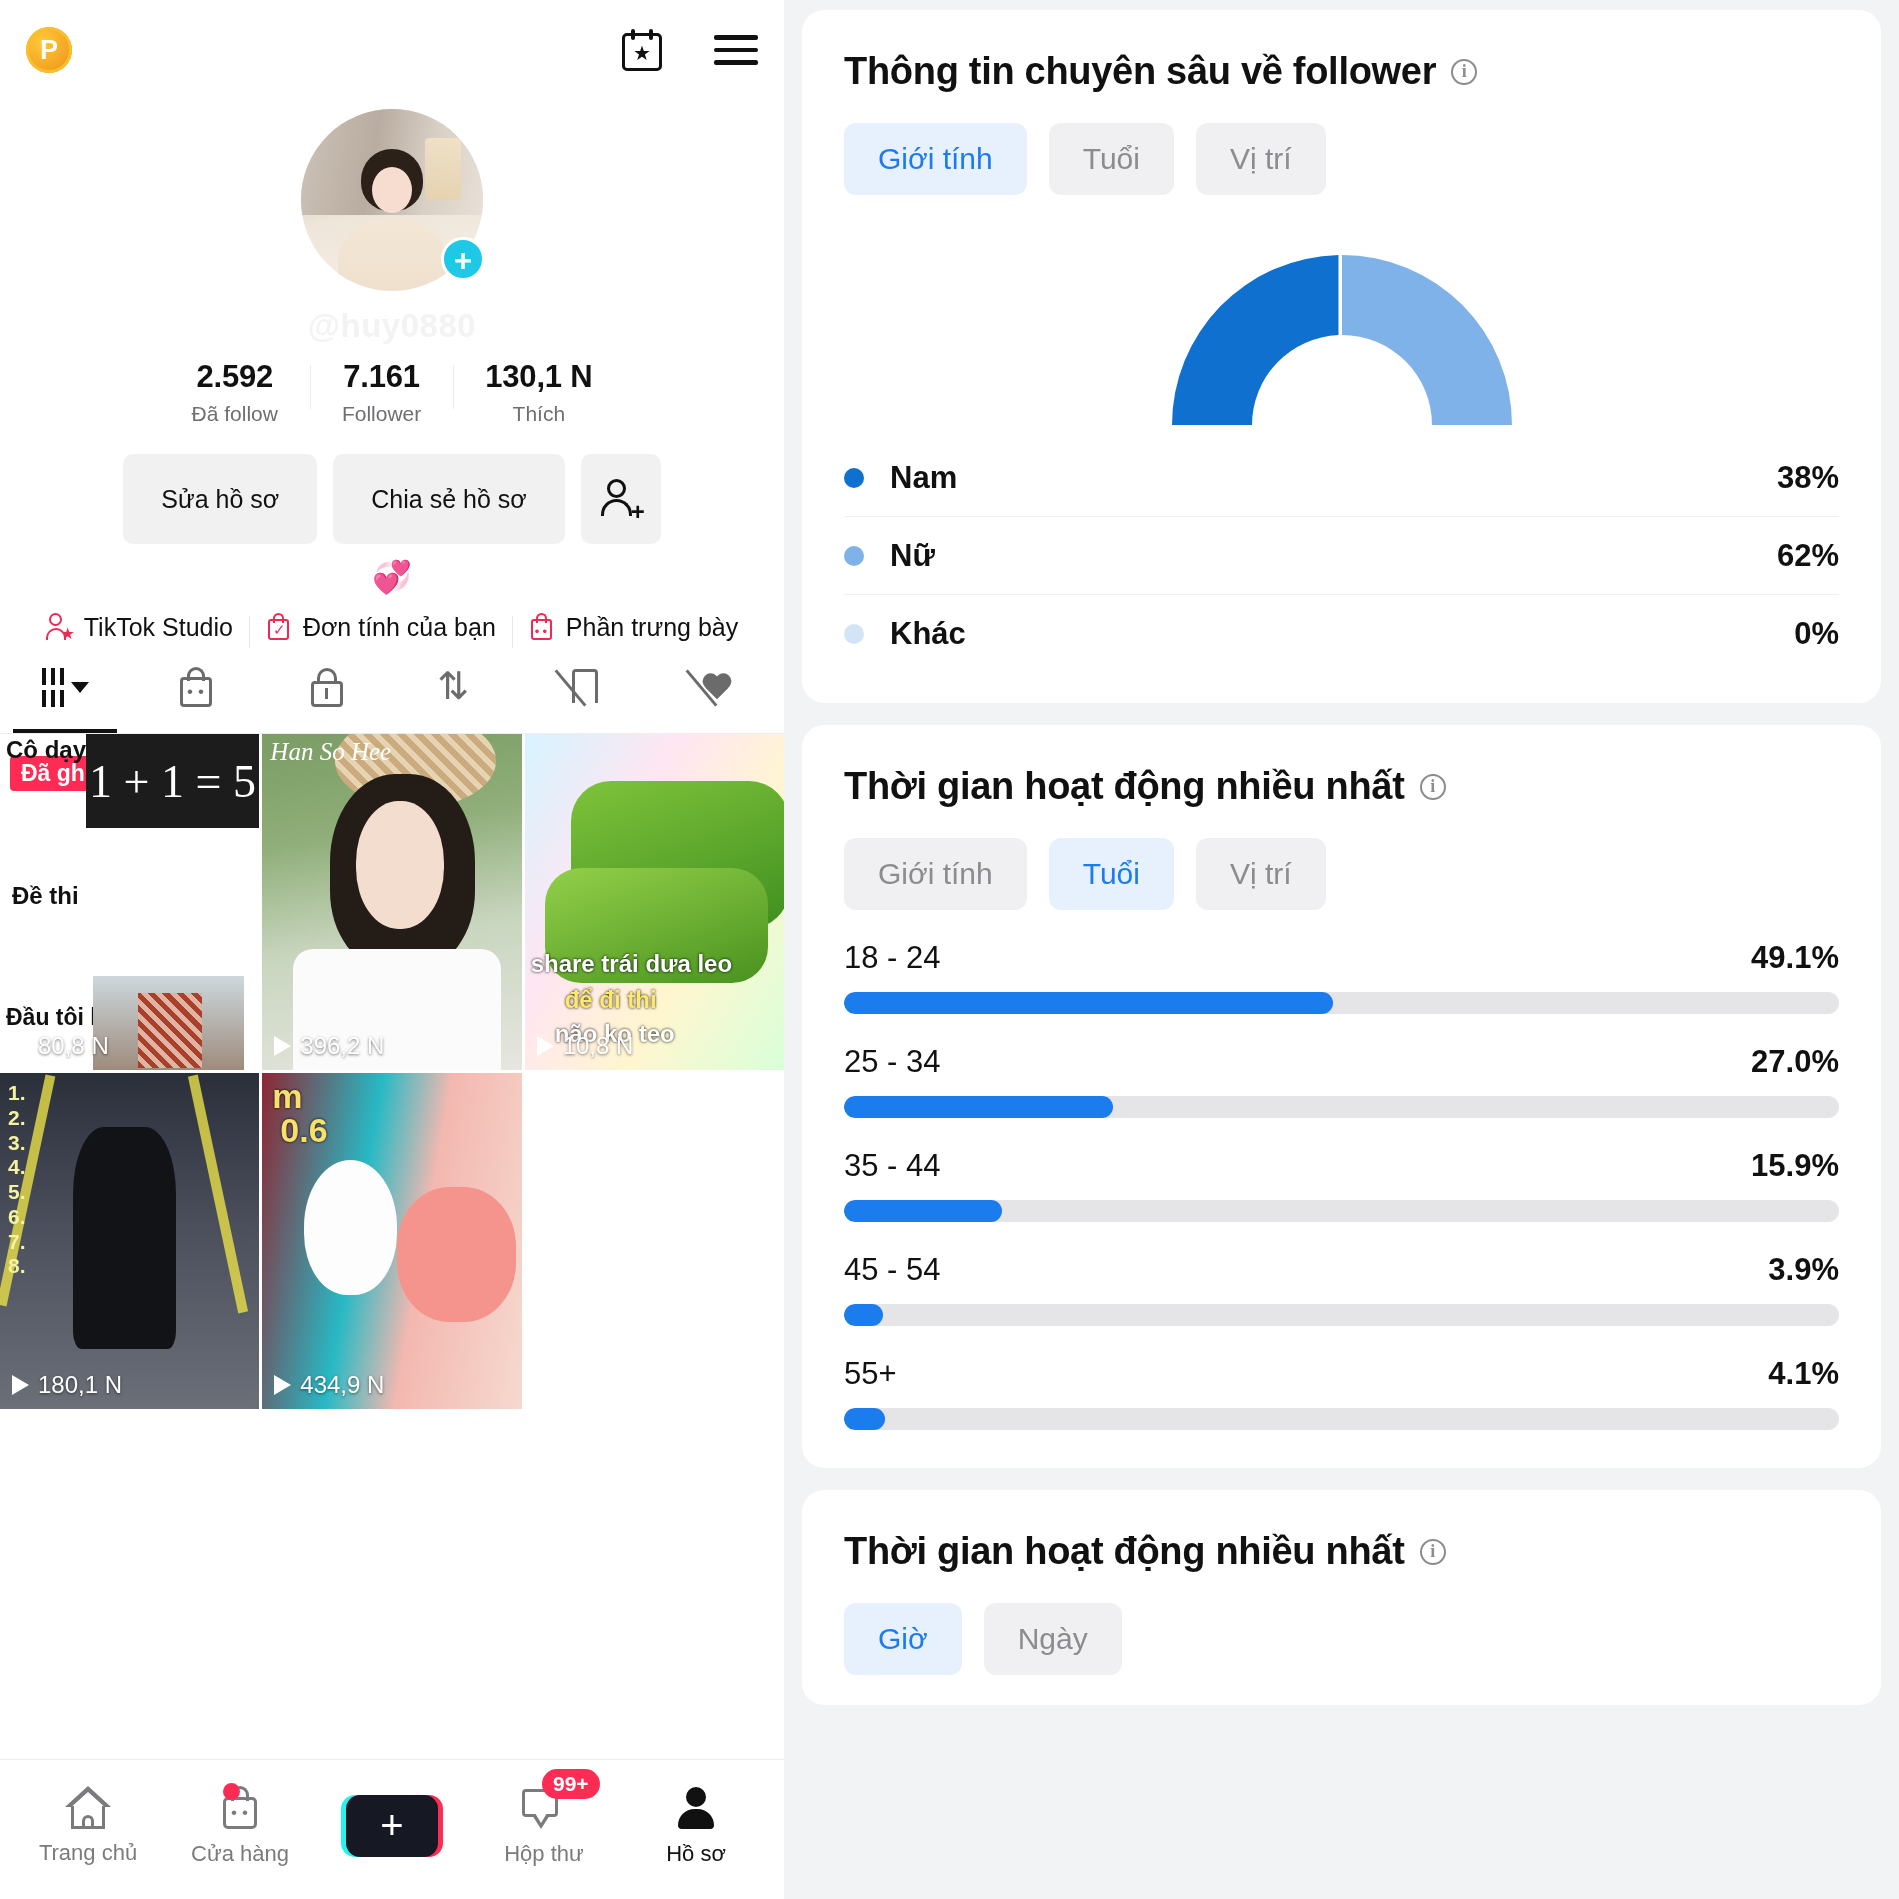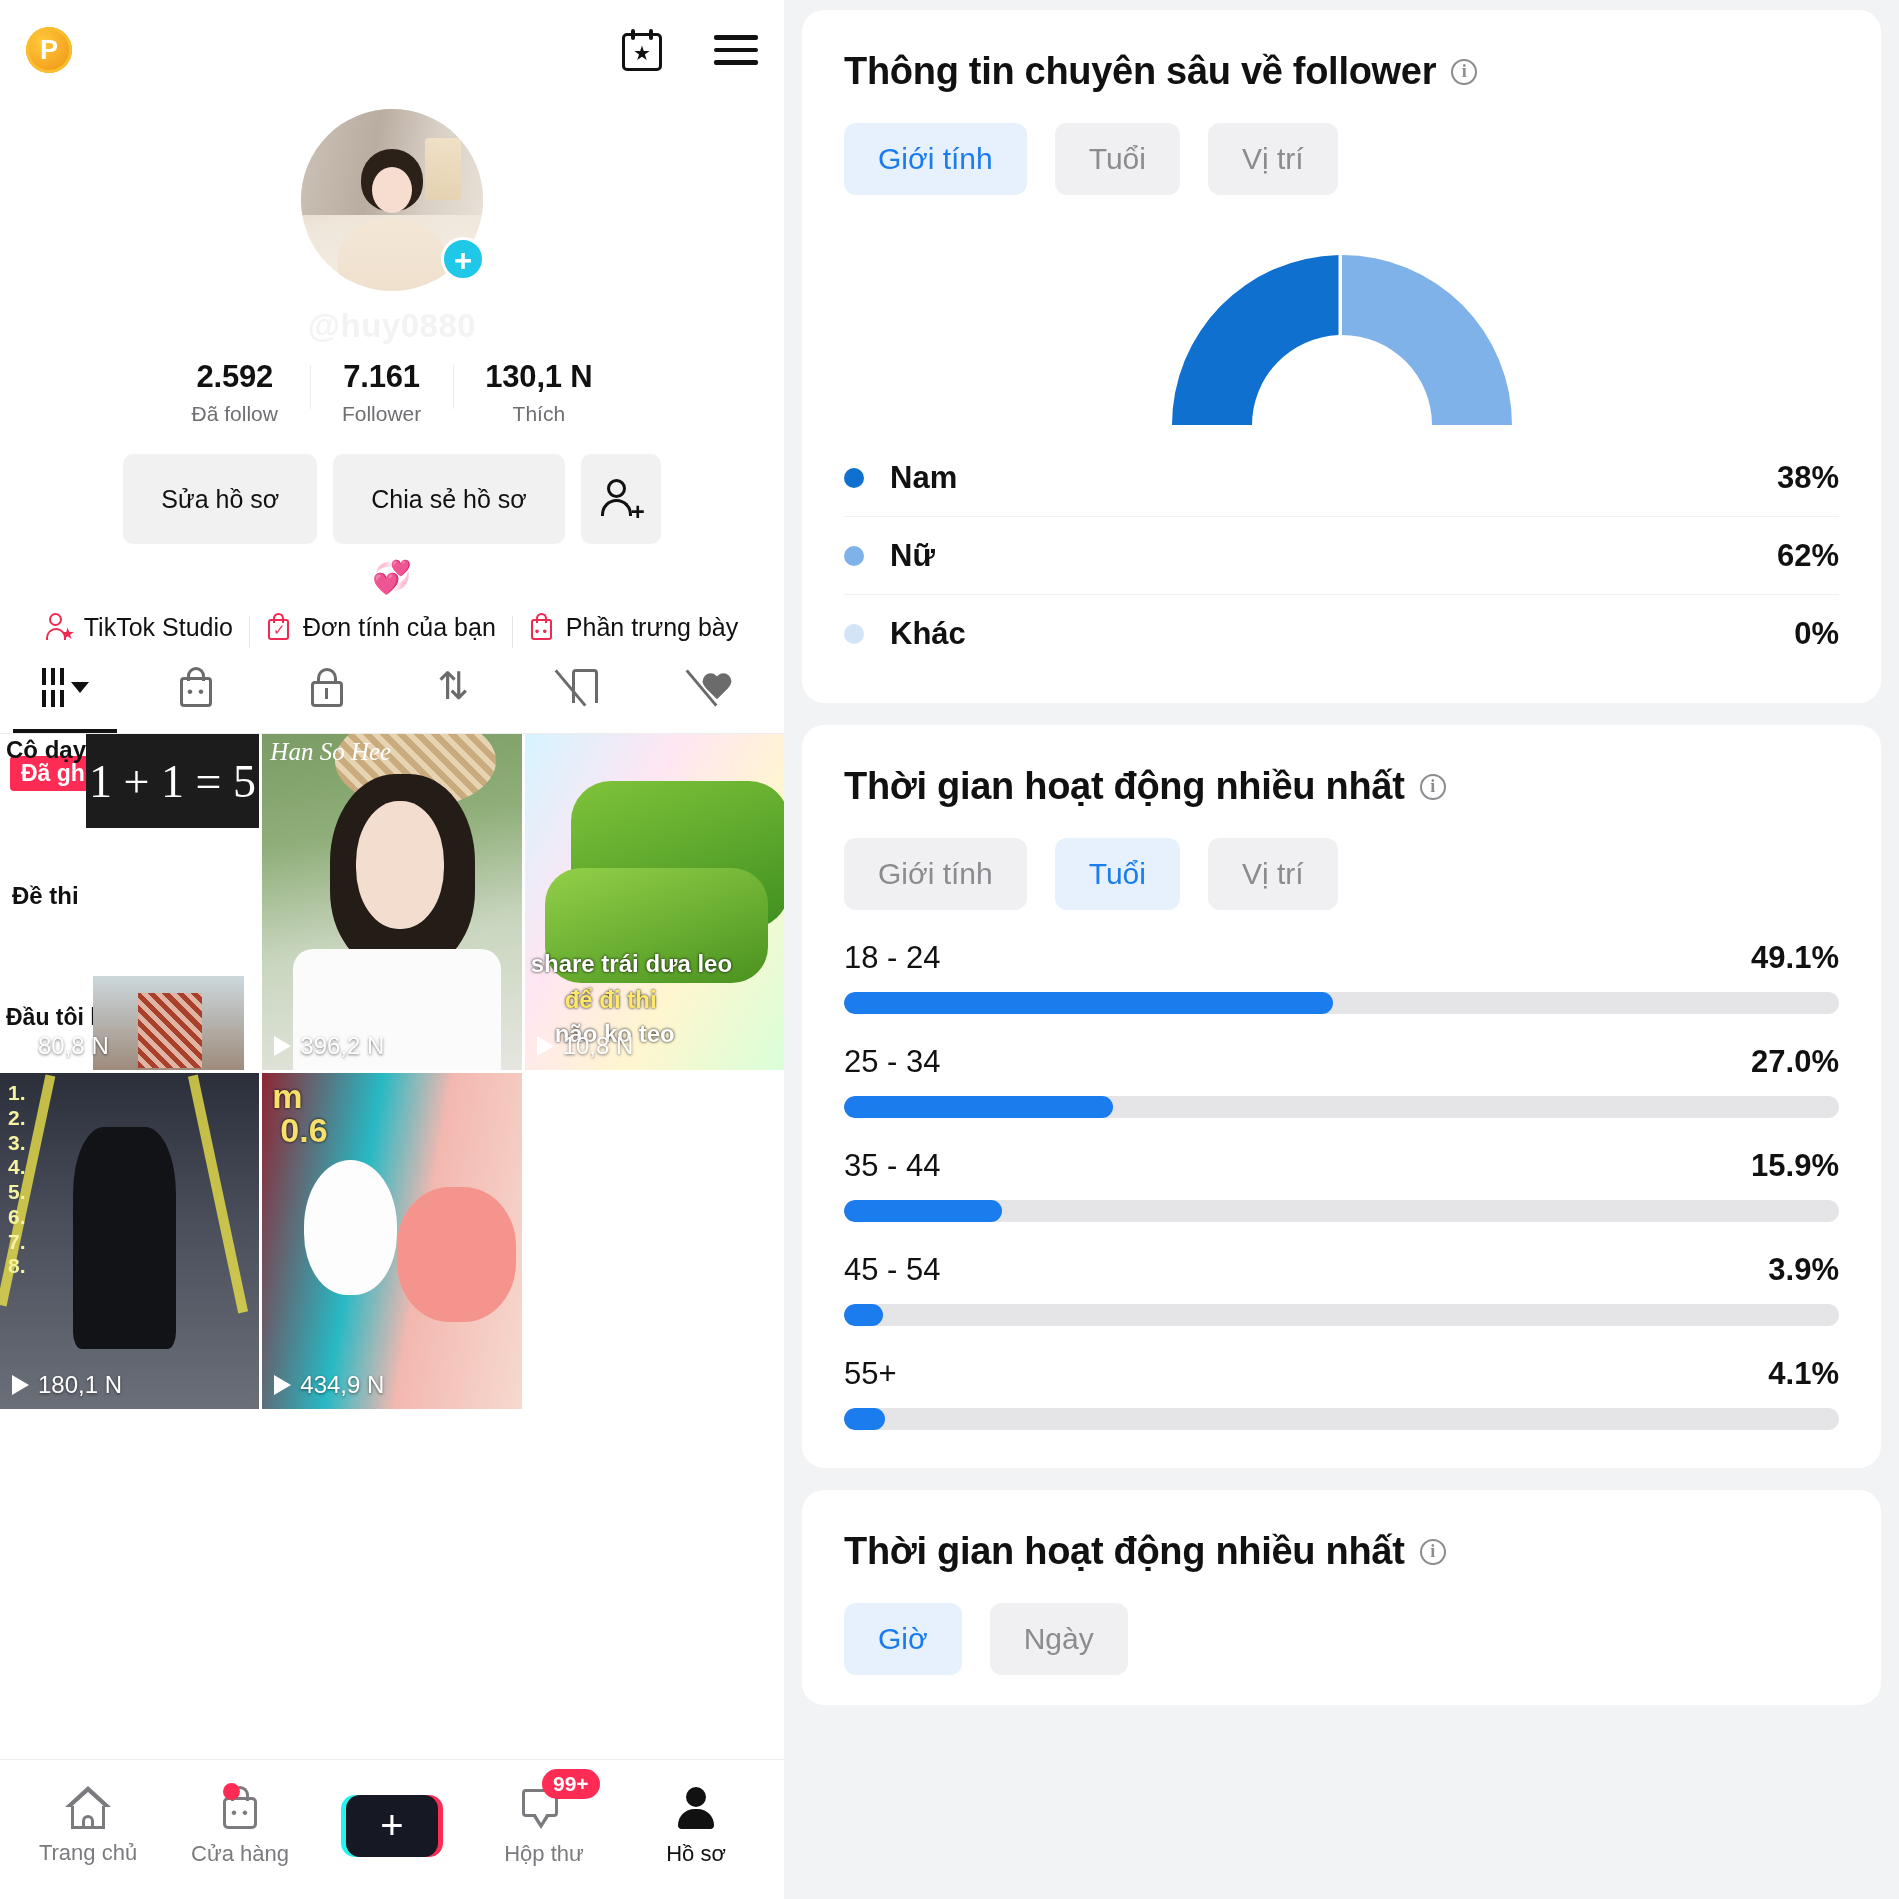--- a/index.html
+++ b/index.html
@@ -222,21 +222,21 @@
   }
   .card-title {
     font-size: 38px; font-weight: 700; color:#111; display:flex; align-items:center; gap:15px;
     letter-spacing:-.3px;
   }
   .info-i {
     width:26px; height:26px; border-radius:50%; border:2.2px solid #8b8b90;
     color:#8b8b90; font-size:18px; font-weight:700; display:flex; align-items:center;
     justify-content:center; font-family:"Liberation Serif",serif;
   }
-  .segs { display:flex; gap:28px; margin-top: 30px; }
+  .segs { display:flex; gap:22px; margin-top: 30px; }
   .seg {
     background:#f0f0f2; color:#8b8b90; border-radius:12px; padding: 19px 34px;
     font-size: 30px;
   }
   .seg.on { background:#e6f1fd; color:#1a7ced; }
 
   .donut-wrap { display:flex; justify-content:center; margin: 30px 0 14px; }
   .legend-row {
     display:flex; align-items:center; height: 78px; border-bottom:1px solid #f0f0f0;justify-content:flex-end;
   }

